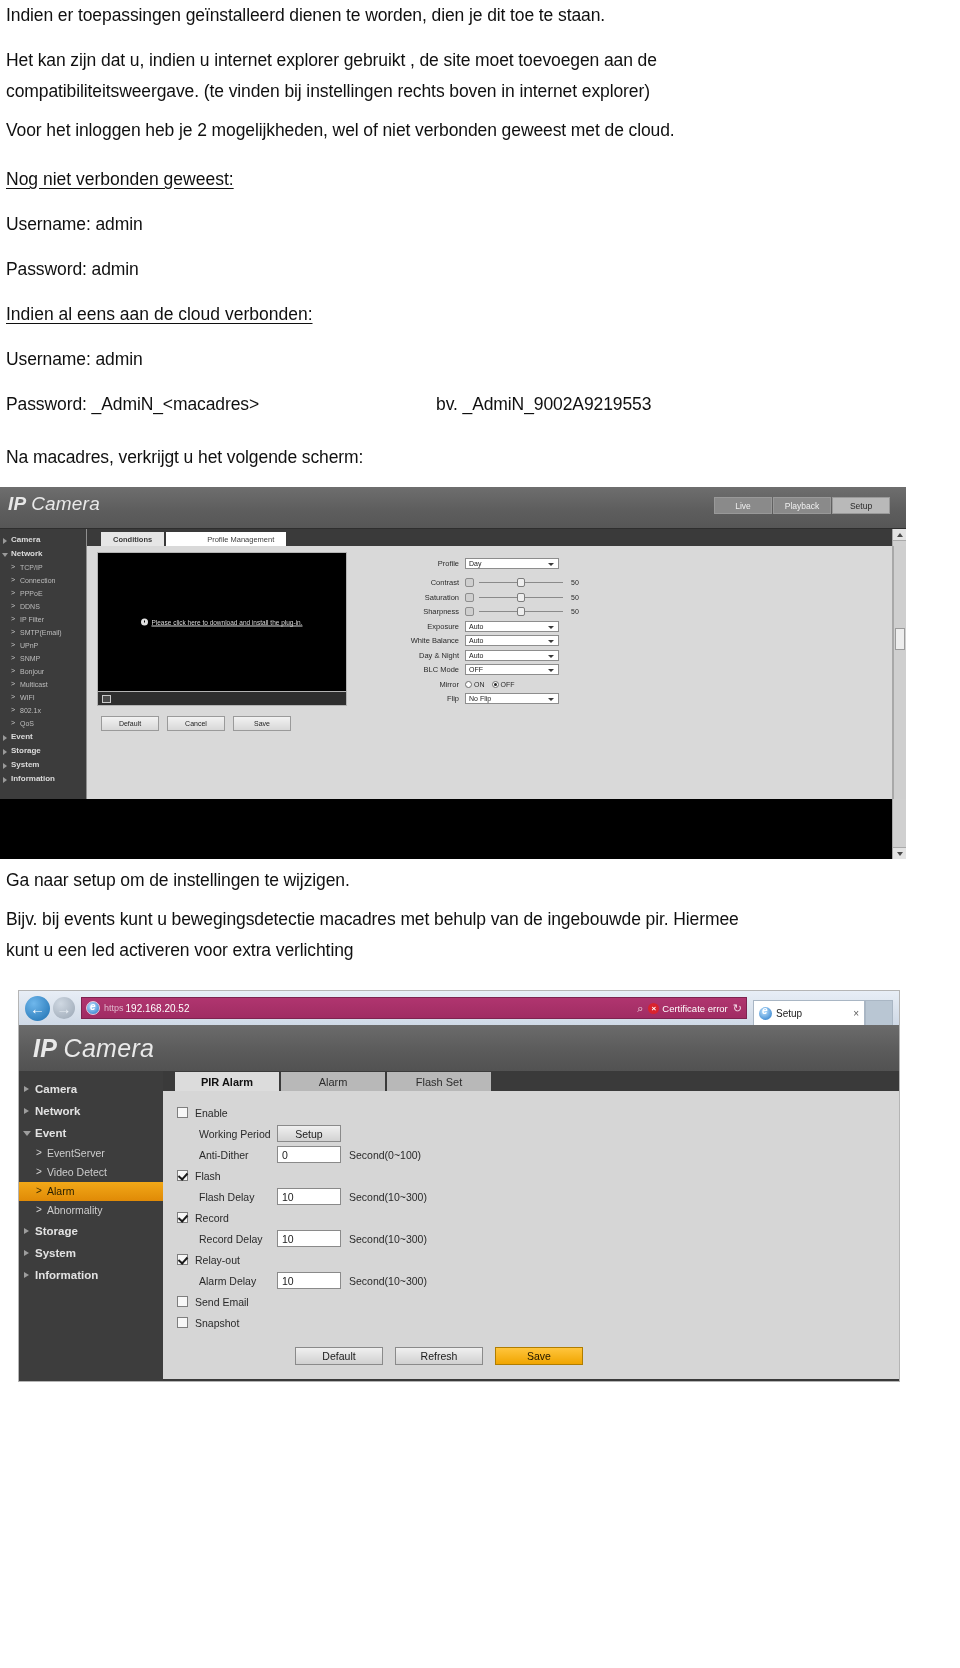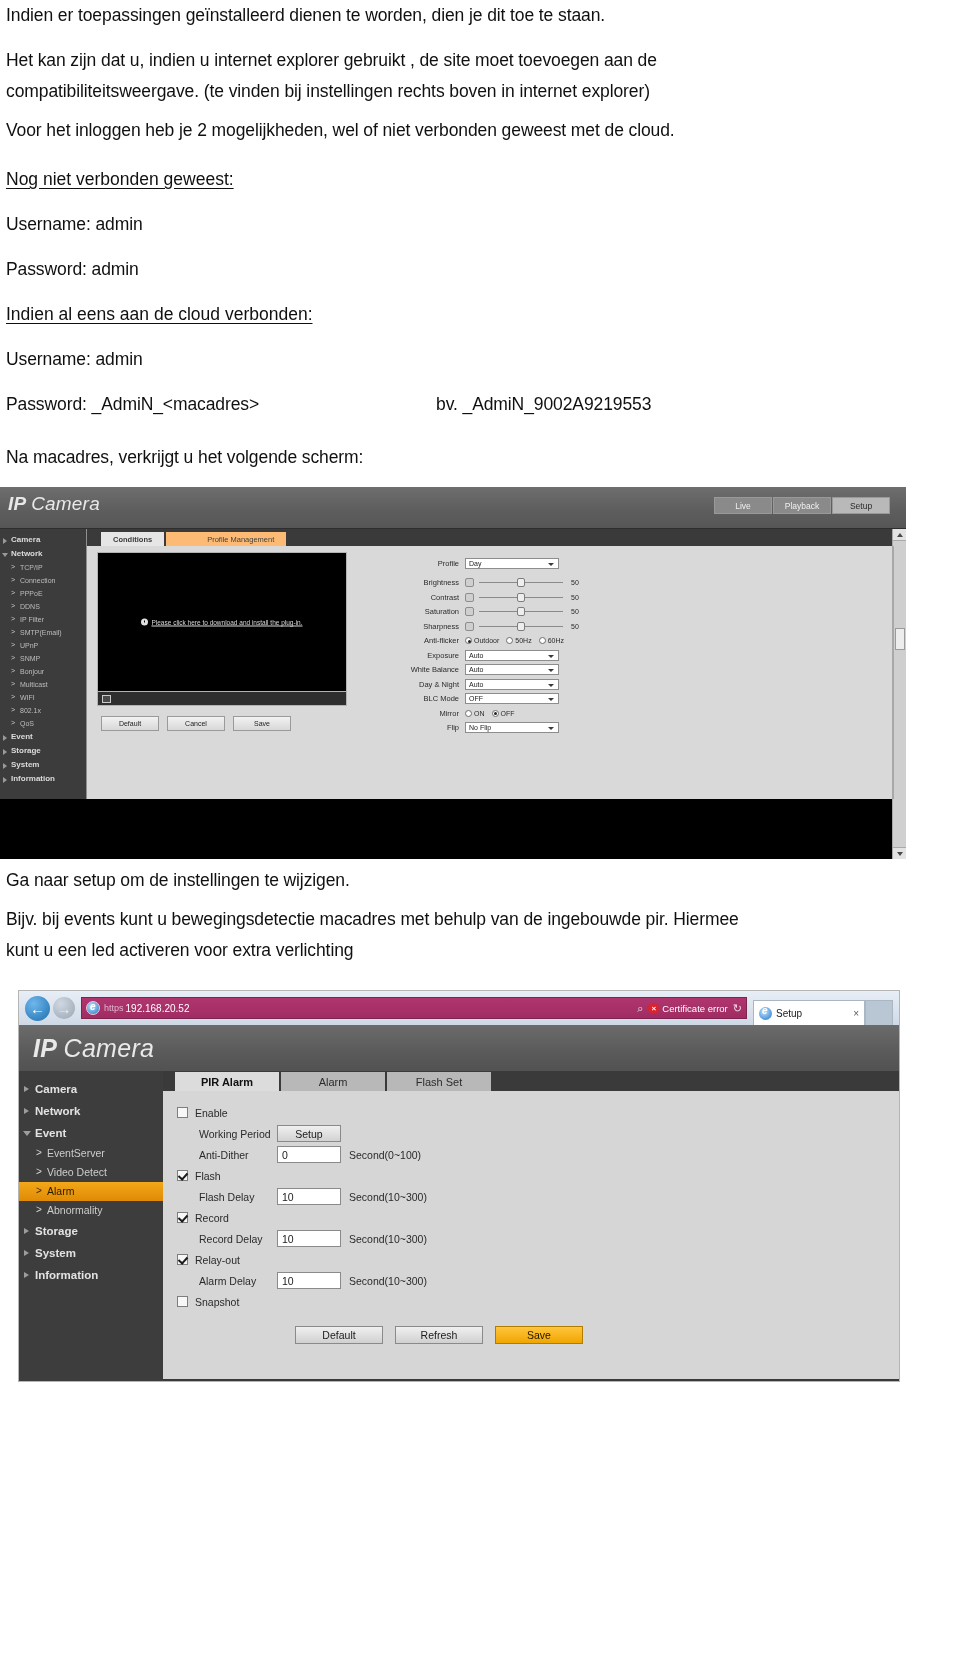--- a/index.html
+++ b/index.html
@@ -127,21 +127,21 @@
     padding-left: 14px;
     display: flex; align-items: flex-end; gap: 2px;
   }
   .shot1 .tabstrip .tb {
     font-size: 7.5px; color: #3a3a3a;
     background: #d4d4d4;
     padding: 3px 12px 2px 12px;
     line-height: 9px;
   }
   .shot1 .tabstrip .tb.active { background: #e6e6e6; font-weight: bold; }
-  .shot1 .tabstrip .tb.inactive { background: #fdba74; color: #3f3f3f; padding-left: 41px; }
+  .shot1 .tabstrip .tb.inactive { background: #ffffff; color: #3f3f3f; padding-left: 41px; }
 
   .shot1 .panel {
     position: relative;
     height: 253px;
     background: #d9d9d9;
     padding: 6px 0 0 10px;
     display: flex;
   }
 
   .shot1 .videowrap { width: 252px; }
@@ -624,28 +624,20 @@
             </div>
           </div>
 
           <div class="settings">
             <div class="srow">
               <div class="slabel">Profile</div>
               <div class="select">Day</div>
             </div>
             <div style="height:5px"></div>
             <div class="srow">
-              <div class="slabel">Brightness</div>
-              <div class="slider-ico"></div>
-              <div class="track">
-                  <div class="knob"></div>
-                </div>
-              <div class="sval">50</div>
-            </div>
-            <div class="srow">
               <div class="slabel">Contrast</div>
               <div class="slider-ico"></div>
               <div class="track">
                   <div class="knob"></div>
                 </div>
               <div class="sval">50</div>
             </div>
             <div class="srow">
               <div class="slabel">Saturation</div>
               <div class="slider-ico"></div>
@@ -654,35 +646,20 @@
                 </div>
               <div class="sval">50</div>
             </div>
             <div class="srow">
               <div class="slabel">Sharpness</div>
               <div class="slider-ico"></div>
               <div class="track">
                   <div class="knob"></div>
                 </div>
               <div class="sval">50</div>
-            </div>
-            <div class="srow">
-              <div class="slabel">Anti-flicker</div>
-              <div class="radio on">
-                  <span class="dot"></span>
-                  <span>Outdoor</span>
-                </div>
-              <div class="radio">
-                  <span class="dot"></span>
-                  <span>50Hz</span>
-                </div>
-              <div class="radio">
-                  <span class="dot"></span>
-                  <span>60Hz</span>
-                </div>
             </div>
             <div class="srow">
               <div class="slabel">Exposure</div>
               <div class="select">Auto</div>
             </div>
             <div class="srow">
               <div class="slabel">White Balance</div>
               <div class="select">Auto</div>
             </div>
             <div class="srow">
@@ -829,20 +806,24 @@
             <div class="cb checked"></div>
             <div>Relay-out</div>
           </div>
 
           <div class="frow indent">
             <div class="flabel sub">Alarm Delay</div>
             <div class="tbox">10</div>
             <div class="hint">Second(10~300)</div>
           </div>
 
+          <div class="frow">
+            <div class="cb"></div>
+            <div>Send Email</div>
+          </div>
 
           <div class="frow">
             <div class="cb"></div>
             <div>Snapshot</div>
           </div>
 
           <div class="actionrow">
             <div class="abtn">Default</div>
             <div class="abtn">Refresh</div>
             <div class="abtn primary">Save</div>

